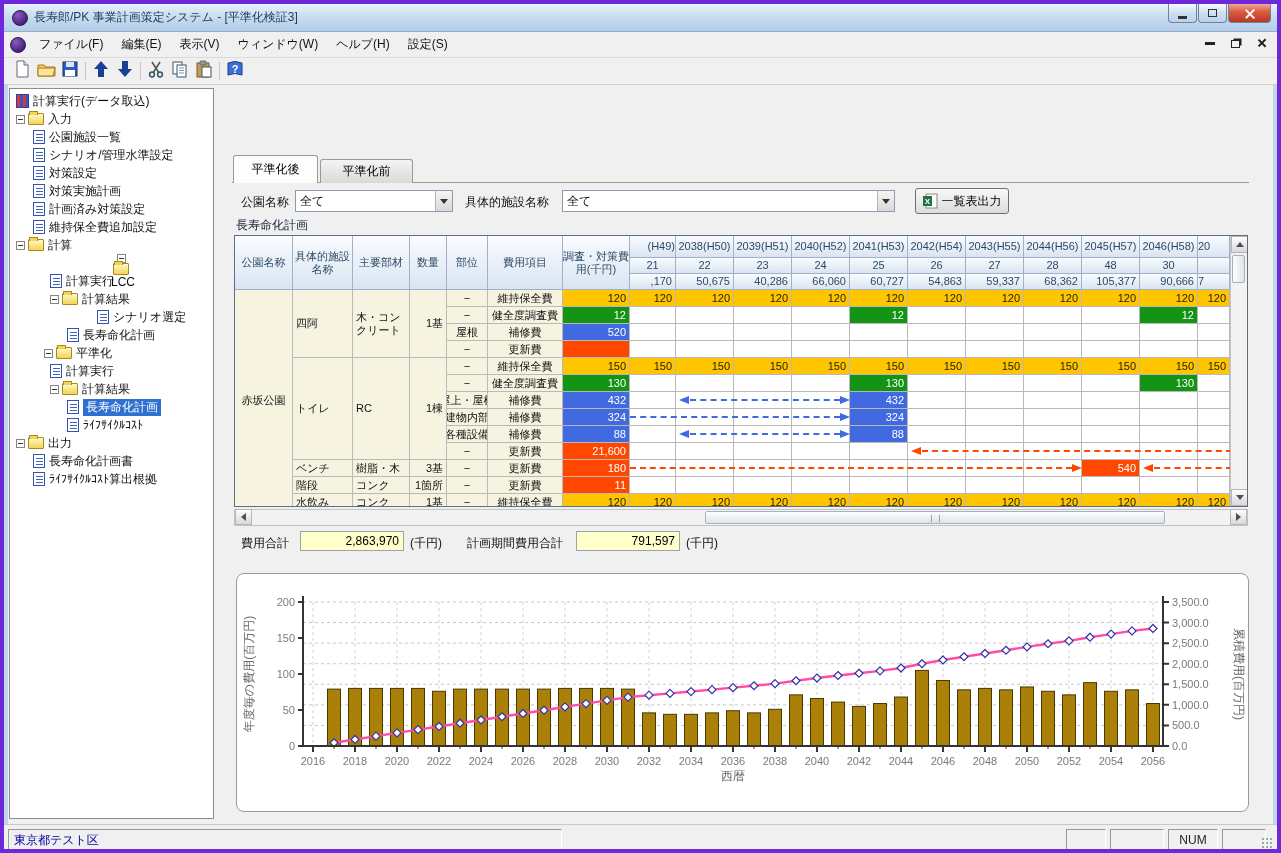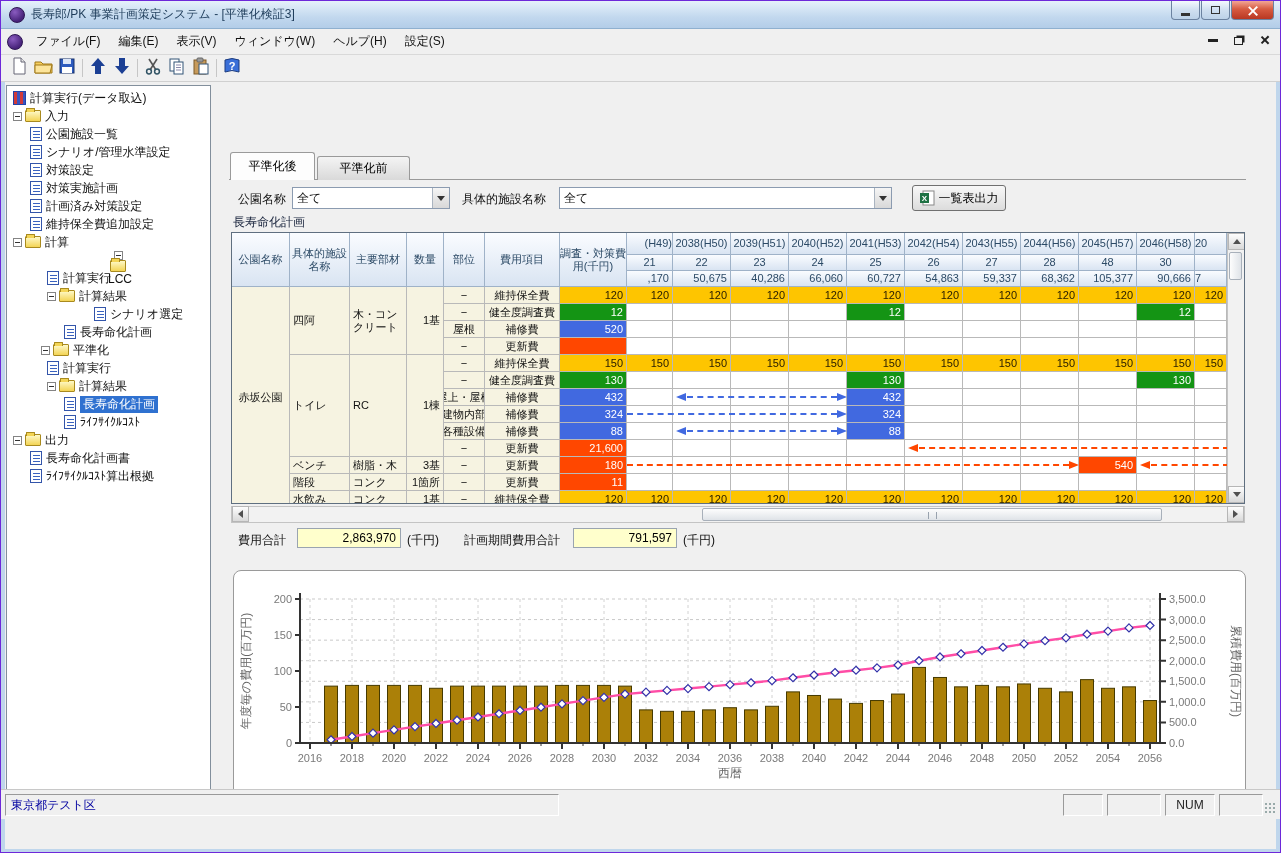--- a/index.html
+++ b/index.html
@@ -1,18 +1,18 @@
 <!DOCTYPE html>
 <html><head>
 <meta charset="utf-8">
 <style>
   html,body{margin:0;padding:0;background:#888;}
   *{box-sizing:border-box;}
   body{font-family:"Liberation Sans","DejaVu Sans",sans-serif;}
-  .window{position:relative;width:1281px;height:853px;background:#f0f0f0;border:1px solid #6d28d9;overflow:hidden;}
+  .window{position:relative;width:1281px;height:853px;background:#f0f0f0;border:4px solid #6d28d9;overflow:hidden;}
   .frame{position:absolute;background:#bfd6ec;z-index:1;}
   
   .titlebar{position:absolute;left:0;top:0;width:100%;height:28px;background:linear-gradient(#e6f1fb,#c2d8ee 60%,#b3cde8);border-bottom:1px solid #8fb0cf;display:flex;align-items:center;z-index:5;}
   .titlebar .apptitle{font-size:12px;color:#1e3c5a;margin-left:6px;}
   .appicon{width:16px;height:16px;border-radius:50%;background:radial-gradient(circle at 35% 30%,#8a5cc0,#47237a 70%);margin-left:8px;border:1px solid #2e1653;flex:0 0 auto;}
   .winbtns{position:absolute;right:6px;top:0;display:flex;}
   .wbtn{width:29px;height:19px;border:1px solid #6b82a0;border-top:none;border-radius:0 0 4px 4px;background:linear-gradient(#f4fafe,#cfdff0 50%,#bcd2e8);display:flex;align-items:center;justify-content:center;margin-left:1px;}
   .wbtn.close{width:43px;background:linear-gradient(#f2a695,#d75b41 45%,#b93722);}
   .glyph-min{width:9px;height:3px;background:#333;margin-top:8px;}
   .glyph-max{width:9px;height:8px;border:1.5px solid #333;}
@@ -83,21 +83,21 @@
   .thumb{position:absolute;background:linear-gradient(90deg,#fdfdfd,#dfe3e8);border:1px solid #a8b0ba;border-radius:2px;}
   .hsb{position:absolute;left:230px;top:505px;width:1014px;height:17px;background:#f2f2f2;border:1px solid #c4c4c4;z-index:3;}
   .hsb .thumb{top:1px;height:13px;background:linear-gradient(#fdfdfd,#dfe3e8);}
   .hsb .thumb::after{content:"";position:absolute;left:50%;top:3px;width:7px;height:7px;margin-left:-4px;border-left:1px solid #98a2ae;border-right:1px solid #98a2ae;}
   
   .totlabel{position:absolute;font-size:12px;color:#111;z-index:3;}
   .totbox{position:absolute;width:104px;height:20px;background:#ffffcc;border:1px solid #9aa4b0;font-size:12px;display:flex;align-items:center;justify-content:flex-end;padding-right:4px;z-index:3;}
   
   .chartpanel{position:absolute;left:232px;top:569px;width:1013px;height:239px;background:#fff;border:1px solid #9a9a9a;border-radius:8px;z-index:3;overflow:hidden;}
   
-  .statusbar{position:absolute;left:0;top:788px;width:100%;height:30px;background:#f0f0f0;border-top:1px solid #c8c8c8;z-index:4;}
+  .statusbar{position:absolute;left:0;top:820px;width:100%;height:30px;background:#f0f0f0;border-top:1px solid #c8c8c8;z-index:4;}
   .spanel{position:absolute;top:4px;height:22px;border:1px solid;border-color:#9a9a9a #fff #fff #9a9a9a;font-size:12px;display:flex;align-items:center;padding:0 5px;}
   .grip{position:absolute;right:4px;top:12px;width:12px;height:12px;background:radial-gradient(circle at 2px 2px,#9aa 1px,transparent 1.3px) 0 0/4px 4px;}
 </style>
 </head>
 <body>
 
 <div class="window">
 
   <div class="frame" style="left:0;top:28px;width:4px;bottom:0;"></div>
   <div class="frame" style="right:0;top:28px;width:4px;bottom:0;"></div>

